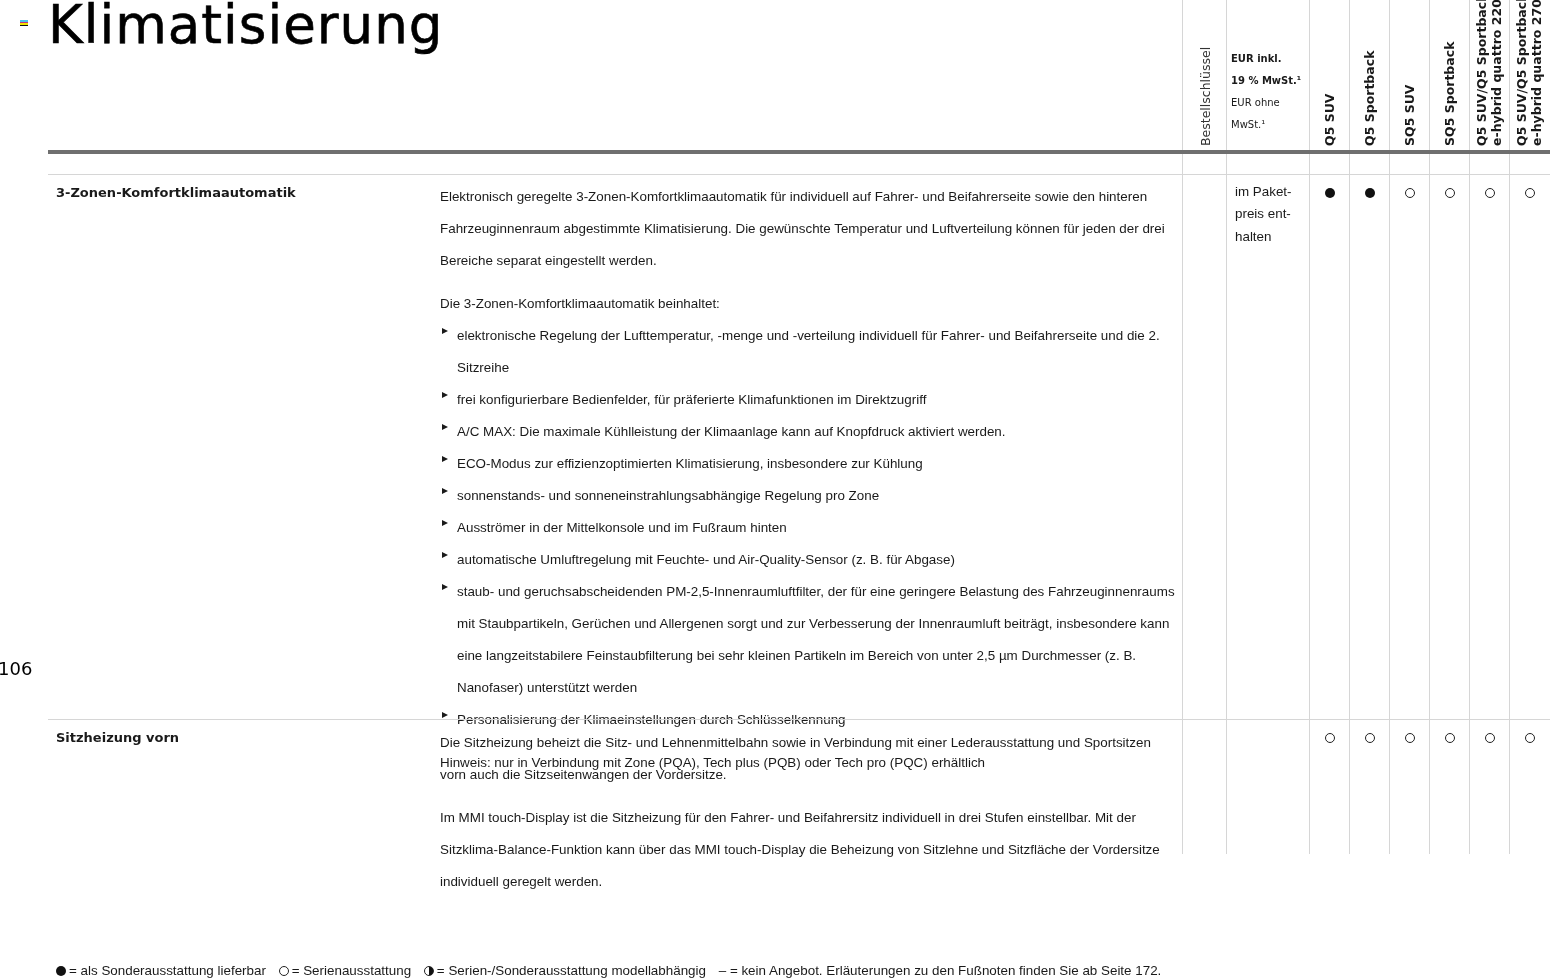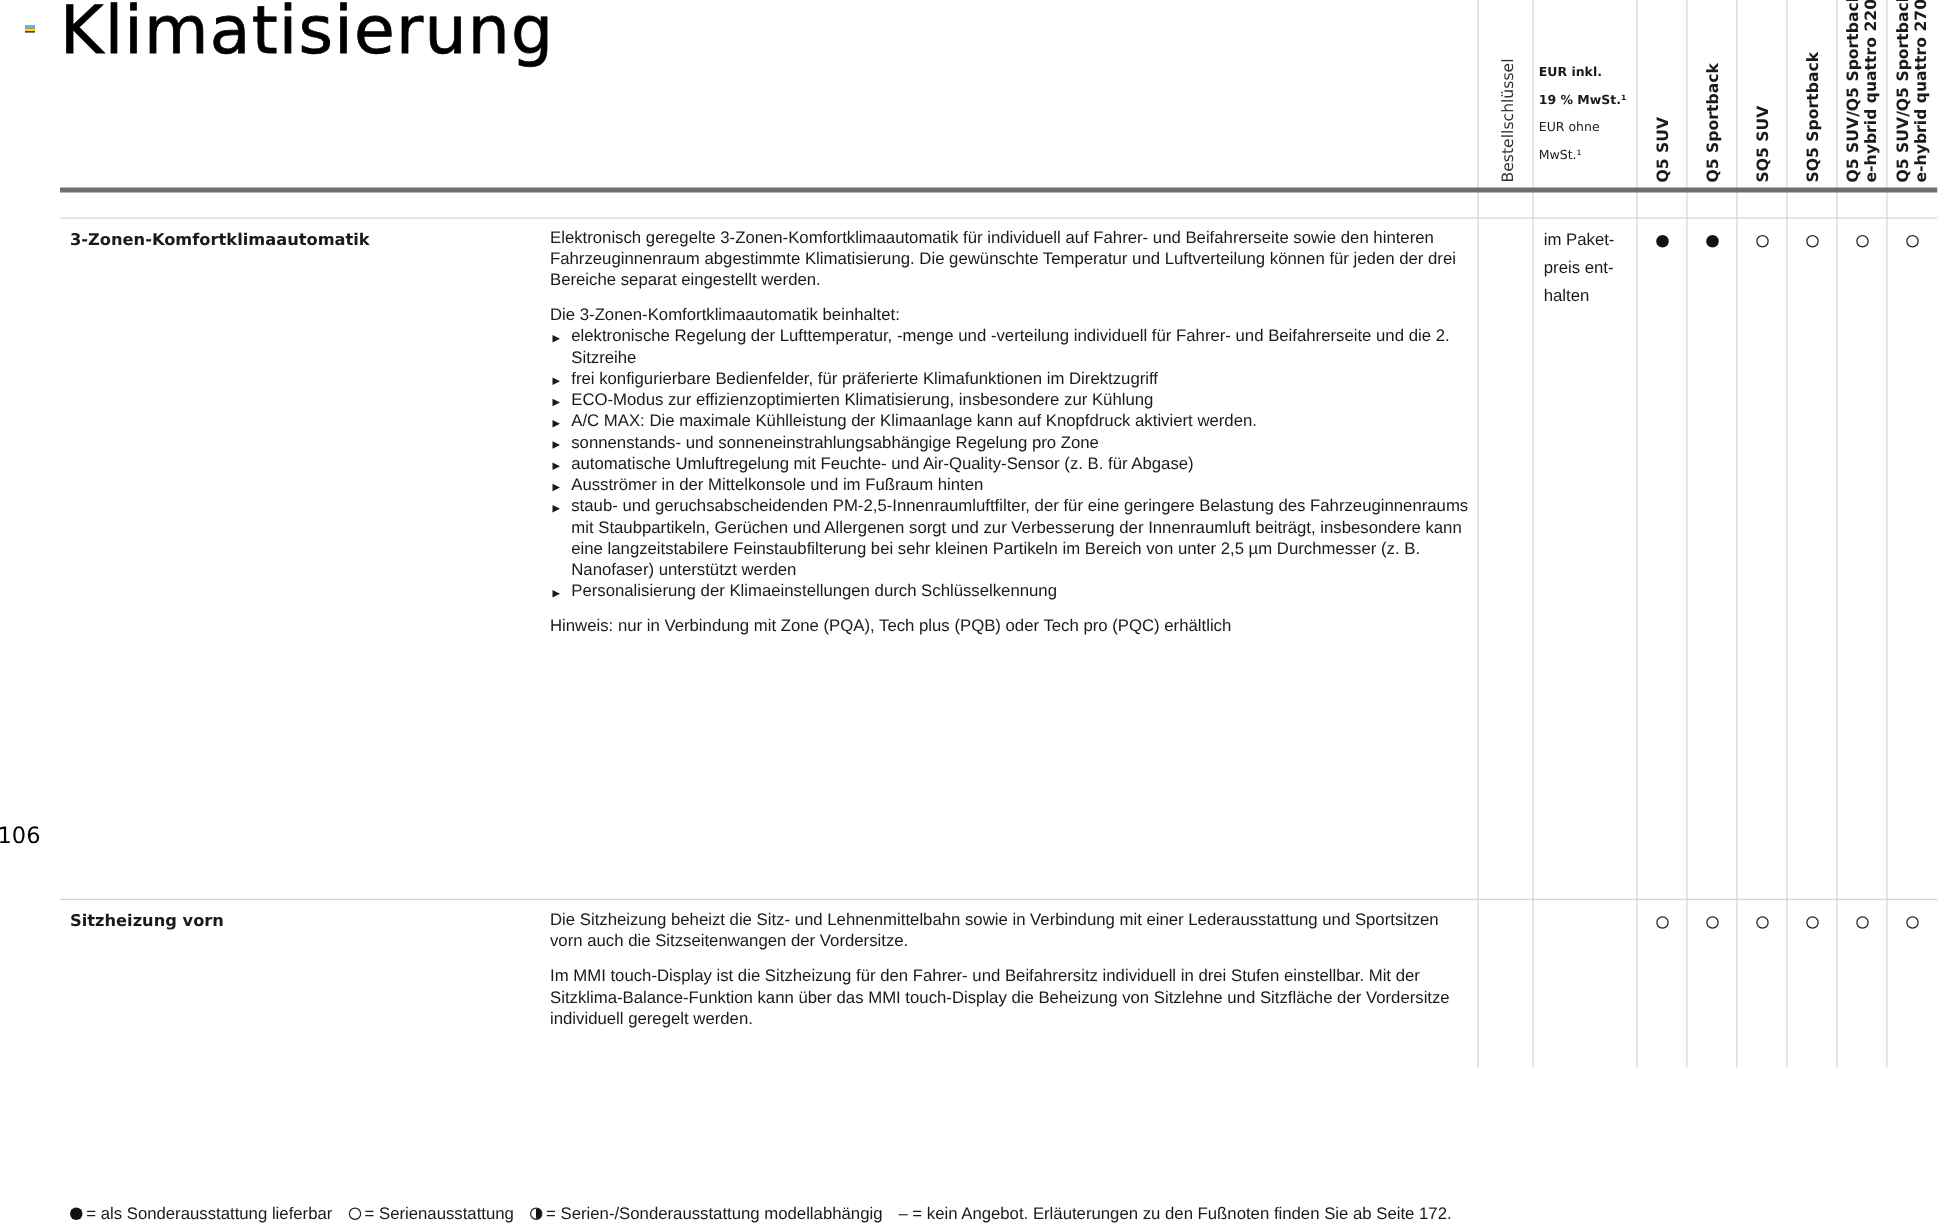--- a/index.html
+++ b/index.html
@@ -22,21 +22,21 @@
   .rot { position: absolute; transform-origin: left top; transform: rotate(-90deg); white-space: nowrap; font-size: 12.5px; line-height: 15px; }
   .rot.bold { font-weight: bold; }
   .rot.light { font-weight: normal; color: #333; }
 
   .price-head { position: absolute; left: 1231px; top: 48px; font-size: 10px; line-height: 22px; }
   .price-head .b { font-weight: bold; display: block; }
   .price-head .n { display: block; }
 
   .feature-name { position: absolute; left: 56px; font-size: 13px; font-weight: bold; line-height: 22px; }
 
-  .desc { position: absolute; left: 440px; width: 740px; font-family: "Liberation Sans", sans-serif; font-size: 13.4px; line-height: 17px; color: #1a1a1a; }
+  .desc { position: absolute; left: 440px; width: 740px; font-family: "Liberation Sans", sans-serif; font-size: 13.4px; line-height: 32px; color: #1a1a1a; }
   .desc p { margin: 0; }
   .desc .gap { height: 11px; }
   .desc ul { list-style: none; }
   .desc li { position: relative; padding-left: 17px; }
   .desc li::before { content: ""; position: absolute; left: 2px; top: 7.5px; border-left: 6px solid #1a1a1a; border-top: 3.5px solid transparent; border-bottom: 3.5px solid transparent; }
 
   .price-cell { position: absolute; left: 1235px; font-family: "Liberation Sans", sans-serif; font-size: 13.4px; line-height: 22.3px; width: 75px; }
 
   .mark { position: absolute; width: 10px; height: 10px; border-radius: 50%; }
   .mark.filled { background: #111; }
@@ -99,25 +99,25 @@
 <div>
   <div class="feature-name" style="top:182px;">3-Zonen-Komfortklimaautomatik</div>
 
   <div class="desc" style="top:181px;">
     <p>Elektronisch geregelte 3-Zonen-Komfortklimaautomatik für individuell auf Fahrer- und Beifahrerseite sowie den hinteren Fahrzeuginnenraum abgestimmte Klimatisierung. Die gewünschte Temperatur und Luftverteilung können für jeden der drei Bereiche separat eingestellt werden.</p>
     <div class="gap"></div>
     <p>Die 3-Zonen-Komfortklimaautomatik beinhaltet:</p>
     <ul>
       <li>elektronische Regelung der Lufttemperatur, -menge und -verteilung individuell für Fahrer- und Beifahrerseite und die 2. Sitzreihe</li>
       <li>frei konfigurierbare Bedienfelder, für präferierte Klimafunktionen im Direktzugriff</li>
+      <li>A/C MAX: Die maximale Kühlleistung der Klimaanlage kann auf Knopfdruck aktiviert werden.</li>
       <li>ECO-Modus zur effizienzoptimierten Klimatisierung, insbesondere zur Kühlung</li>
-      <li>A/C MAX: Die maximale Kühlleistung der Klimaanlage kann auf Knopfdruck aktiviert werden.</li>
       <li>sonnenstands- und sonneneinstrahlungsabhängige Regelung pro Zone</li>
+      <li>Ausströmer in der Mittelkonsole und im Fußraum hinten</li>
       <li>automatische Umluftregelung mit Feuchte- und Air-Quality-Sensor (z. B. für Abgase)</li>
-      <li>Ausströmer in der Mittelkonsole und im Fußraum hinten</li>
       <li>staub- und geruchsabscheidenden PM-2,5-Innenraumluftfilter, der für eine geringere Belastung des Fahrzeuginnen­raums mit Staubpartikeln, Gerüchen und Allergenen sorgt und zur Verbesserung der Innenraumluft beiträgt, insbeson­dere kann eine langzeitstabilere Feinstaubfilterung bei sehr kleinen Partikeln im Bereich von unter 2,5 µm Durchmesser (z. B. Nanofaser) unterstützt werden</li>
       <li>Personalisierung der Klimaeinstellungen durch Schlüsselkennung</li>
     </ul>
     <div class="gap"></div>
     <p>Hinweis: nur in Verbindung mit Zone (PQA), Tech plus (PQB) oder Tech pro (PQC) erhältlich</p>
   </div>
 
   <div class="price-cell" style="top:181px;">im Paket­preis ent­halten</div>
 
   <div class="mark filled" style="left:1325px; top:188px;"></div>

